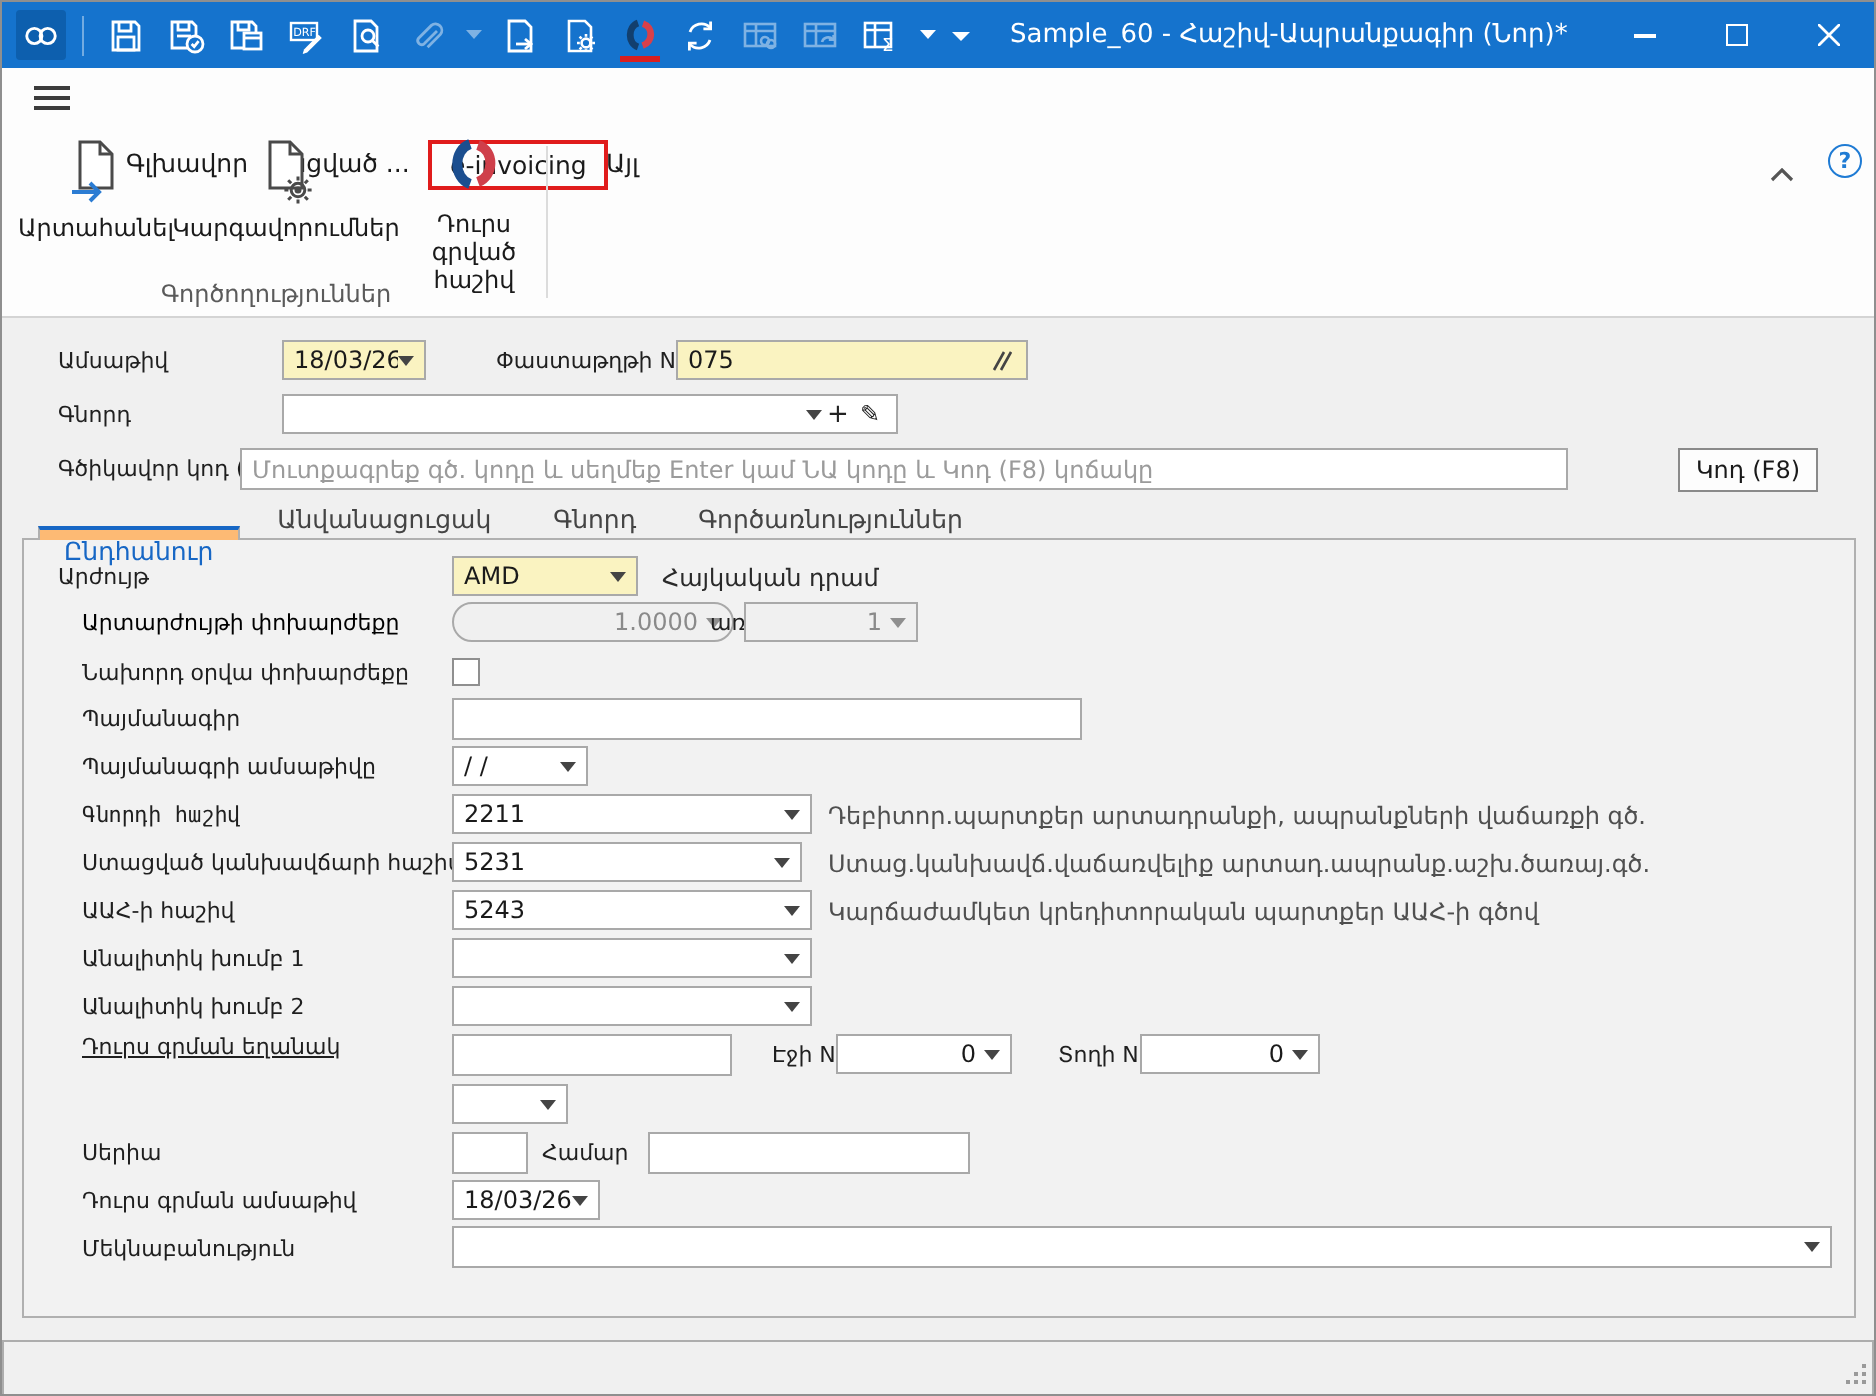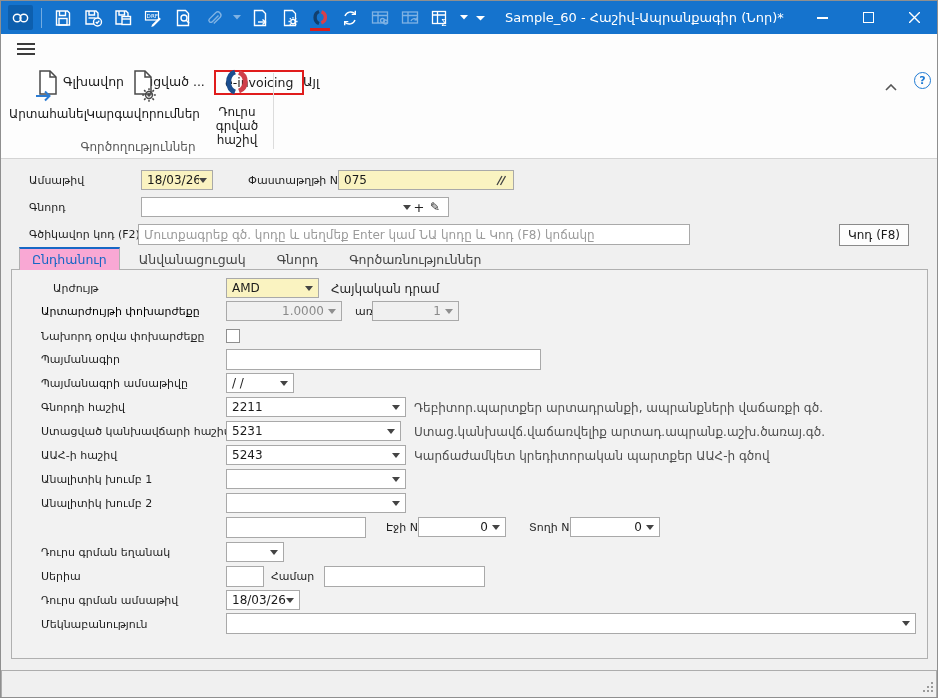--- a/index.html
+++ b/index.html
@@ -67,22 +67,22 @@
   .pushbtn { position:absolute; height:22px; border:1px solid #8a8a8a; background:#fdfdfd;
              font-family:inherit; font-size:12px; color:#1a1a1a; text-align:center; }
   .checkbox { position:absolute; width:14px; height:14px; border:1px solid #8f8f8f; background:#fff; }
 
   
   .panel { position:absolute; left:10px; top:268px; width:917px; height:390px;
            border:1px solid #b0b0b0; background:#f2f2f2; }
   .tabs { position:absolute; left:18px; top:246px; height:23px; display:flex; gap:7px; z-index:2; }
   .tab { padding:0 12px; font-size:12.5px; color:#444; line-height:21px;
          border-top:2px solid transparent; white-space:nowrap; }
-  .tab.active { color:#1767c5; background:#f9a8d4; border-top:2px solid #1767c5;
-                border-left:1px solid #b0b0b0; border-right:1px solid #b0b0b0; }
+  .tab.active { color:#1767c5; background:#fdba74; border-top:2px solid #1767c5;
+                border-left:1px solid #b0b0b0; border-right:1px solid #b0b0b0;margin-top:16px; }
 
   
   .statusbar { position:absolute; left:0; right:0; top:669px; height:28px; background:#f0f0f0;
                border:1px solid #adadad; }
   .grip { position:absolute; right:3px; bottom:3px; width:12px; height:12px; }
   .grip i { position:absolute; width:2px; height:2px; background:#9a9a9a; }
 </style>
 </head>
 <body>
 
@@ -292,40 +292,40 @@
 
   <span class="lbl" style="left:28px; top:200px;">Գնորդ</span>
   <div class="combo" style="left:140px; top:196px; width:308px;">
     <span class="val"></span>
     <span class="arr"></span>
     <span class="miniico" style="font-size:13px; color:#222;">+</span>
     <span class="miniico" style="font-size:12px; color:#222;">✎</span>
   </div>
 
   <span class="lbl" style="left:28px; top:227px;">Գծիկավոր կոդ (F2)</span>
-  <input class="txt" style="left: 137px; top: 223px; width: 552px;" placeholder="Մուտքագրեք գծ. կոդը և սեղմեք Enter կամ ՆԱ կոդը և Կոդ (F8) կոճակը">
+  <input class="txt" style="left: 119px; top: 223px; width: 664px;" placeholder="Մուտքագրեք գծ. կոդը և սեղմեք Enter կամ ՆԱ կոդը և Կոդ (F8) կոճակը">
   <button class="pushbtn" style="left:838px; top:223px; width:70px;">Կոդ (F8)</button>
 
   <div class="panel"></div>
   <div class="tabs">
     <span class="tab active">Ընդհանուր</span>
     <span class="tab">Անվանացուցակ</span>
     <span class="tab">Գնորդ</span>
     <span class="tab">Գործառնություններ</span>
   </div>
 
-  <span class="lbl" style="left:52px; top:281px;">Արժույթ</span>
+  <span class="lbl" style="left:28px; top:281px;">Արժույթ</span>
   <div class="combo yellow" style="left:225px; top:277px; width:93px;">
     <span class="val">AMD</span>
       <span class="arr"></span>
   </div>
   <span class="desc" style="left:330px; top:281px; color:#2a2a2a;">Հայկական դրամ</span>
 
   <span class="lbl dim" style="left:40px; top:304px;">Արտարժույթի փոխարժեքը</span>
-  <div class="combo disabledf" style="left:225px; top:300px; width:116px;">
+  <div class="combo disabledf" style="left:225px; top:300px; width:141px;border-radius:10px;">
     <span class="val right">1.0000</span>
       <span class="arr"></span>
   </div>
   <span class="lbl" style="left:354px; top:304px;">առ</span>
   <div class="combo disabledf" style="left:371px; top:300px; width:87px;">
     <span class="val right">1</span>
       <span class="arr"></span>
   </div>
 
   <span class="lbl" style="left:40px; top:329px;">Նախորդ օրվա փոխարժեքը</span>
@@ -333,21 +333,21 @@
 
   <span class="lbl" style="left:40px; top:352px;">Պայմանագիր</span>
   <input class="txt" style="left: 225px; top: 348px; width: 315px;" value="">
 
   <span class="lbl" style="left:40px; top:376px;">Պայմանագրի ամսաթիվը</span>
   <div class="combo" style="left:225px; top:372px; width:68px;">
     <span class="val">/ /</span>
       <span class="arr"></span>
   </div>
 
-  <span class="lbl" style="left:40px; top:400px;">Գնորդի հաշիվ</span>
+  <span class="lbl" style="left:40px; top:400px;font-family:Liberation Mono, monospace;">Գնորդի հաշիվ</span>
   <div class="combo" style="left:225px; top:396px; width:180px;">
     <span class="val">2211</span>
       <span class="arr"></span>
   </div>
   <span class="desc" style="left:413px; top:400px;">Դեբիտոր.պարտքեր արտադրանքի, ապրանքների վաճառքի գծ.</span>
 
   <span class="lbl" style="left:40px; top:424px;">Ստացված կանխավճարի հաշիվ</span>
   <div class="combo" style="left:225px; top:420px; width:175px;">
     <span class="val">5231</span>
       <span class="arr"></span>
@@ -377,21 +377,21 @@
   <div class="combo" style="left:417px; top:516px; width:88px;">
     <span class="val right">0</span>
       <span class="arr"></span>
   </div>
   <span class="lbl" style="left:528px; top:520px;">Տողի N</span>
   <div class="combo" style="left:569px; top:516px; width:90px;">
     <span class="val right">0</span>
       <span class="arr"></span>
   </div>
 
-  <span class="lbl" style="left:40px; top:545px;">Դուրս գրման եղանակ</span>
+  <span class="lbl" style="left:40px; top:516px;text-decoration:underline;">Դուրս գրման եղանակ</span>
   <div class="combo" style="left:225px; top:541px; width:58px;">
     <span class="val"></span>
       <span class="arr"></span>
   </div>
 
   <span class="lbl" style="left:40px; top:569px;">Սերիա</span>
   <input class="txt" style="left: 225px; top: 565px; width: 38px;" value="">
   <span class="lbl" style="left:270px; top:569px;">Համար</span>
   <input class="txt" style="left: 323px; top: 565px; width: 161px;" value="">
 

